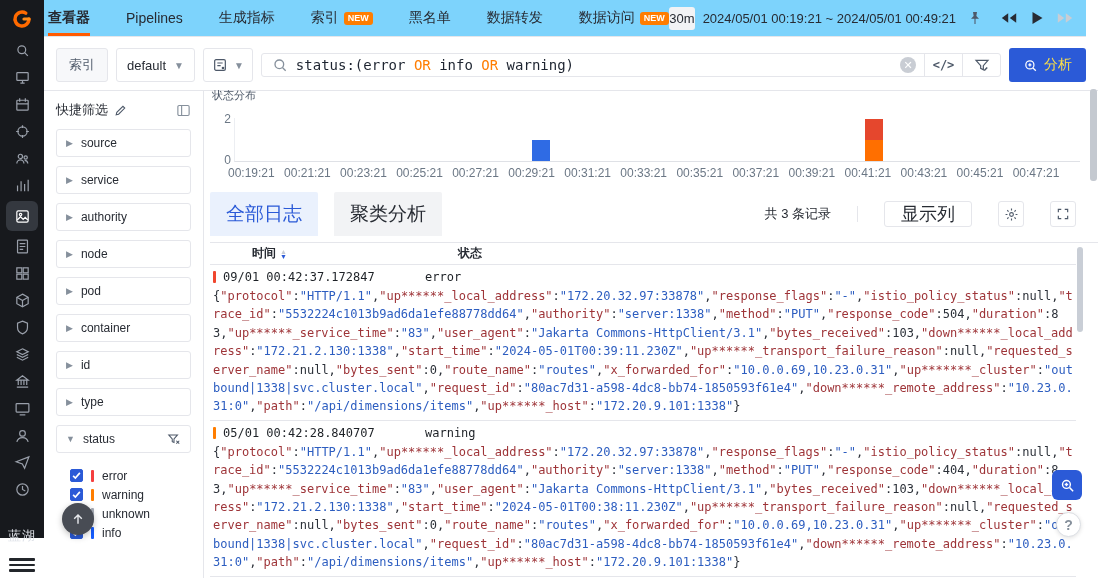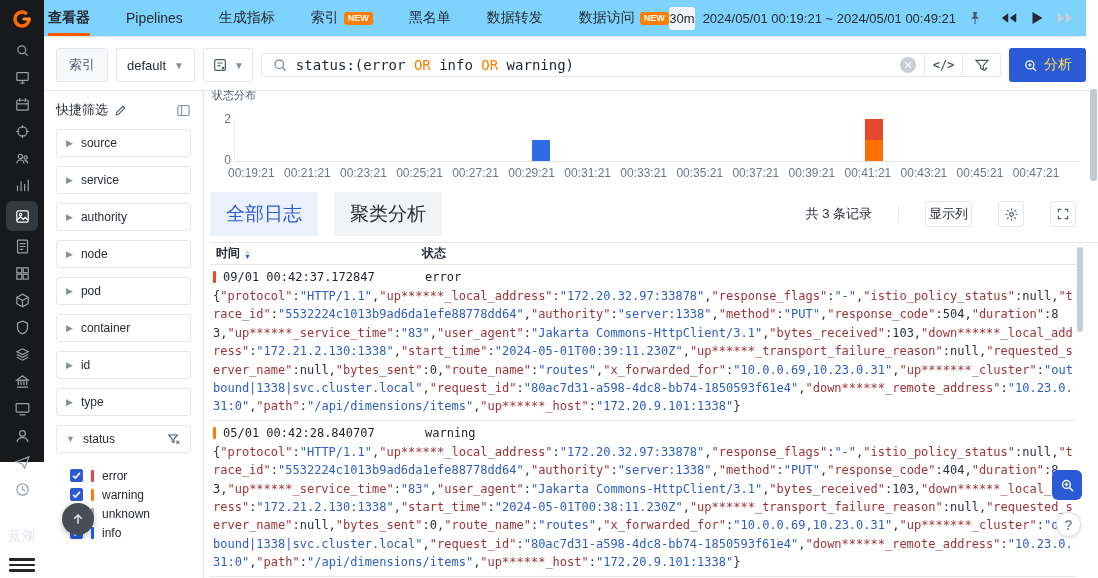--- a/index.html
+++ b/index.html
@@ -1,20 +1,20 @@
 <!DOCTYPE html>
 <html><head>
 <meta charset="utf-8">
 <style>
   * { box-sizing: border-box; margin: 0; padding: 0; }
   html,body { width:1098px; height:578px; overflow:hidden; }
   body { position:relative; background:#fff; font-family:"Liberation Sans",sans-serif; color:#1d2126; }
 
   
-  .sidebar { position:absolute; left:0; top:0; width:44px; height:462px; background:#17191d; z-index:30; }
+  .sidebar { position:absolute; left:0; top:0; width:44px; height:538px; background:#17191d; z-index:30; }
   .logo { width:44px; height:37px; display:flex; align-items:center; justify-content:center; }
   #side-icons { display:flex; flex-direction:column; align-items:center; }
   .side-ic { width:32px; height:27px; display:flex; align-items:center; justify-content:center; color:#9aa0ab; border-radius:6px; }
   .side-ic.active { background:#34383f; color:#fff; height:30px; margin:2px 0; }
   .lanhu-badge { position:absolute; left:8px; top:527px; color:#dfe2e8; font-size:13px; letter-spacing:1px; }
   .lanhu-menu { position:absolute; left:0; top:552px; width:44px; height:26px; background:#fff; display:flex; flex-direction:column; justify-content:center; gap:3px; align-items:center; }
   .lanhu-menu i { display:block; width:26px; height:2.5px; background:#23262b; border-radius:1px; }
 
   
   .topbar { position:absolute; left:32px; top:0; width:1054px; height:37px; background:#7dd3fc;
@@ -75,25 +75,25 @@
   .xlabels { display:flex; margin-left:16px; margin-top:4px; }
   .xlabels span { width:6.58%; font-size:12px; color:#6b7785; white-space:nowrap; }
 
   
   .results { margin-top:10px; }
   .tabsrow { display:flex; align-items:center; padding-right:22px; }
   .tab { height:44px; display:flex; align-items:center; padding:0 16px; font-size:19px; background:#f2f3f5; color:#272b33; margin-right:16px; border-radius:2px 2px 0 0; }
   .tab.active { background:#eaf1fd; color:#2b5ad7; }
   .toolright { margin-left:auto; display:flex; align-items:center; gap:26px; font-size:13px; color:#272b33; }
   .vdiv { width:1px; height:16px; background:#e5e6eb; }
-  .cols-btn { border:1px solid #e5e6eb; border-radius:3px; height:26px; padding:0 3px; background:#fff; font-size:13px; color:#272b33; }
+  .cols-btn { border:1px solid #e5e6eb; border-radius:3px; height:26px; padding:0 16px; background:#fff; font-size:18px; color:#272b33; }
   .sqbtn { width:26px; height:26px; border:1px solid #e5e6eb; border-radius:3px; background:#fff; display:flex; align-items:center; justify-content:center; color:#4e5969; }
   .logtable { margin-top:6px; border-top:1px solid #e5e6eb; padding-right:22px; }
   .thead { display:flex; align-items:center; height:22px; border-bottom:1px solid #e5e6eb; font-size:12px; font-weight:bold; color:#272b33; }
-  .th-time { width:212px; padding-left:6px; display:flex; align-items:center; gap:4px; }
+  .th-time { width:212px; padding-left:6px; display:flex; align-items:center; gap:4px;margin-left:36px; }
   .sortic { display:flex; flex-direction:column; line-height:5px; }
   .sortic i { font-style:normal; font-size:7px; color:#c9cdd4; }
   .sortic i.on { color:#2b5ad7; }
   .rec { border-bottom:1px solid #e5e6eb; padding:3px 0 4px 0; }
   .rec-head { display:flex; align-items:center; height:18px; font-family:"DejaVu Sans Mono",monospace; font-size:12px; color:#1d2126; }
   .rec-bar { width:3px; height:12px; border-radius:1px; margin:0 7px 0 3px; }
   .rec-time { width:202px; }
   .rec-json { font-family:"DejaVu Sans Mono",monospace; font-size:12px; line-height:18.4px; color:#2b3038;
               word-break:break-all; white-space:pre-wrap; padding:1px 2px 0 3px; }
   .jk { color:#9e3438; }

